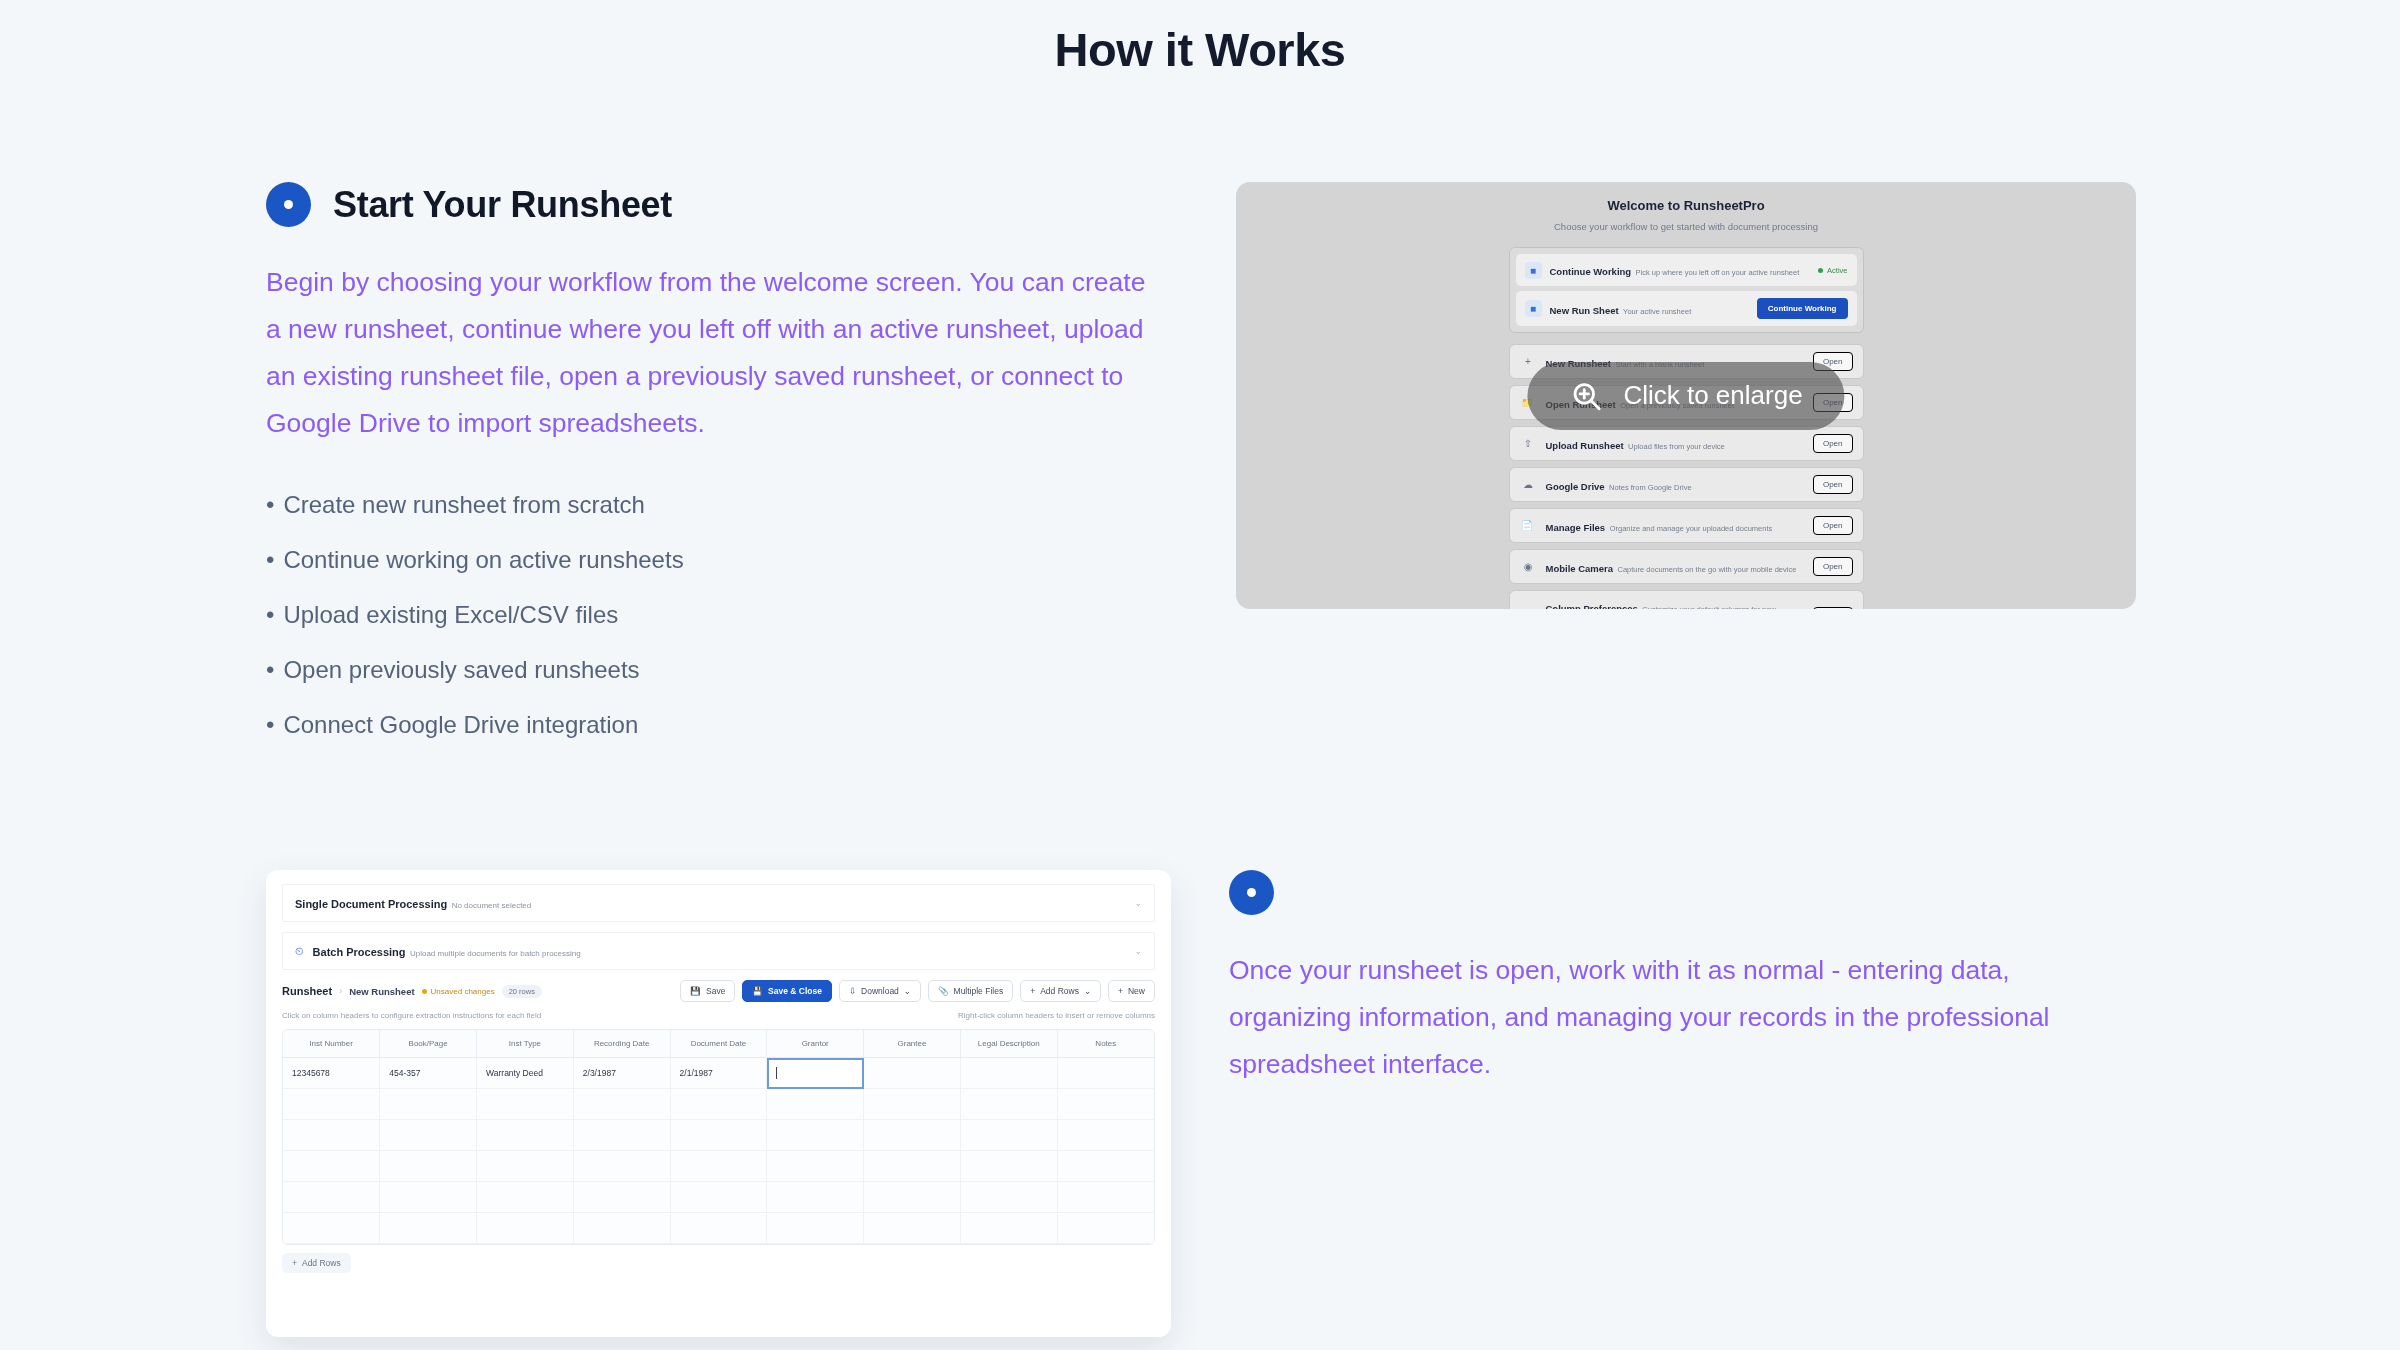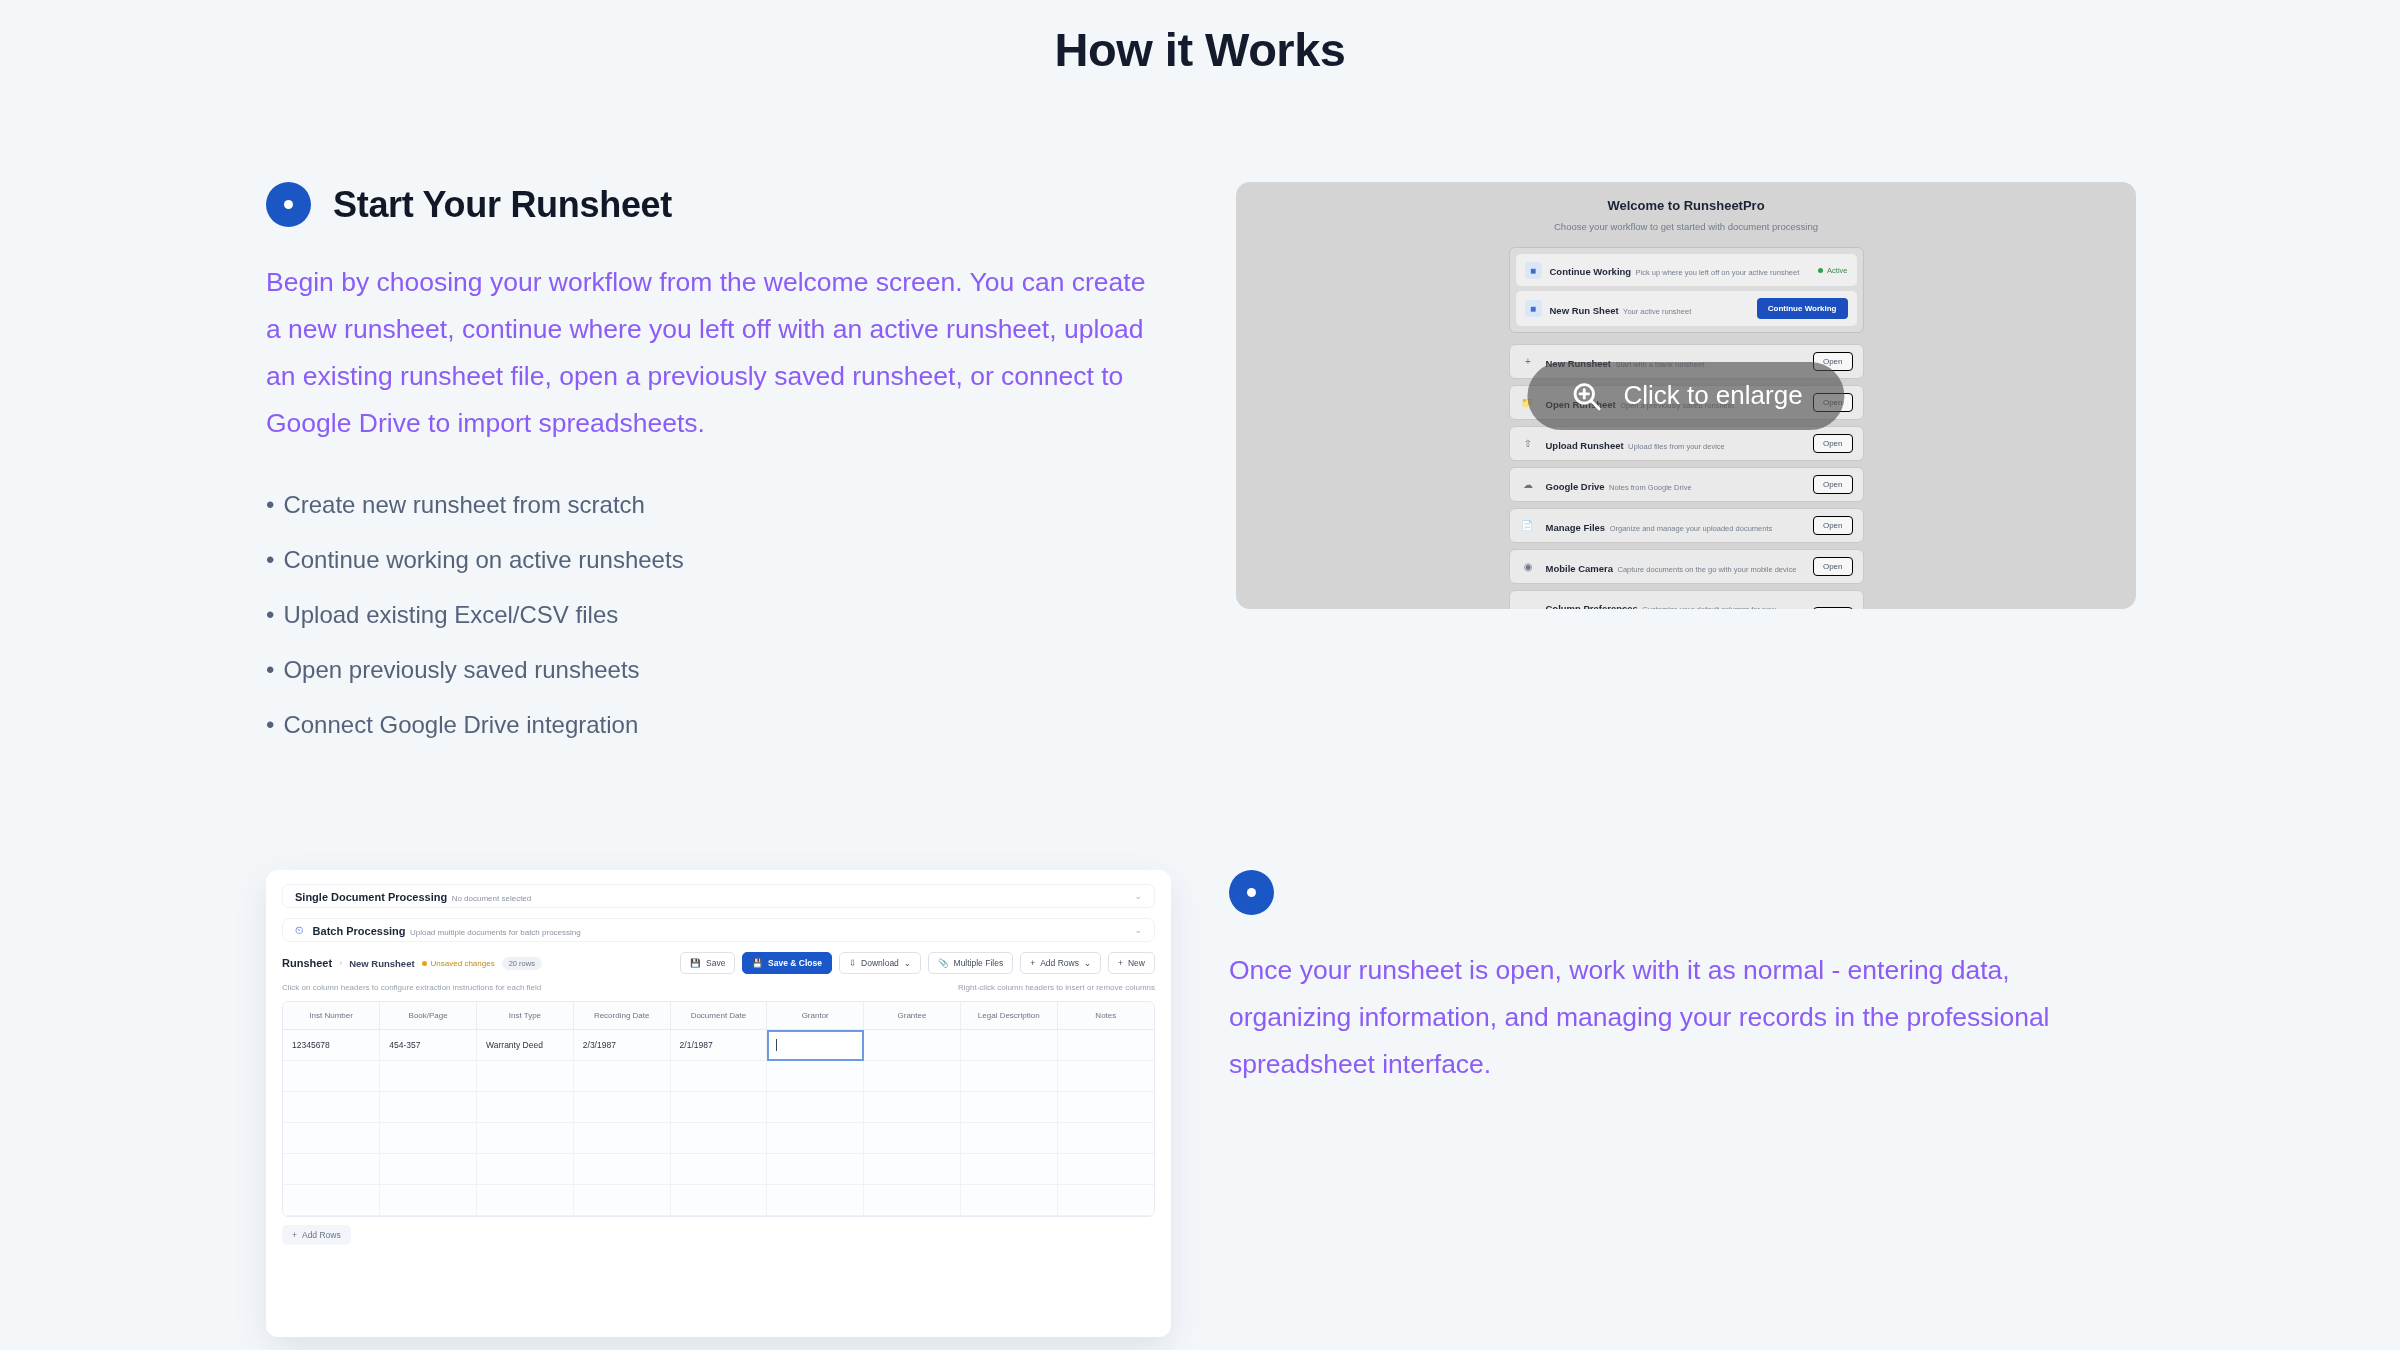--- a/index.html
+++ b/index.html
@@ -192,22 +192,22 @@
     height: 467px;
     border-radius: 12px;
     background: #ffffff;
     box-shadow: 0 12px 34px rgba(25,40,70,0.10);
     overflow: hidden;
     padding: 14px 16px 0;
   }
 
   .s-card {
     border: 1px solid #eef1f5;
-    border-radius: 7px;
-    padding: 2px 12px;
+    border-radius: 1px;
+    padding: 9px 12px;
     display: flex; align-items: center; gap: 9px;
     margin-bottom: 10px;
   }
   .s-card .ic { font-size: 11px; color: #3b6fd4; }
   .s-h { font-size: 11px; font-weight: bold; color: #1b2435; line-height: 15px; }
   .s-d { font-size: 8px; color: #8a93a3; line-height: 12px; }
   .s-chev { margin-left: auto; color: #aab2bf; font-size: 9px; }
 
   .s-bar { display: flex; align-items: center; margin-top: 4px; }
   .s-crumb { display: flex; align-items: center; gap: 7px; }

